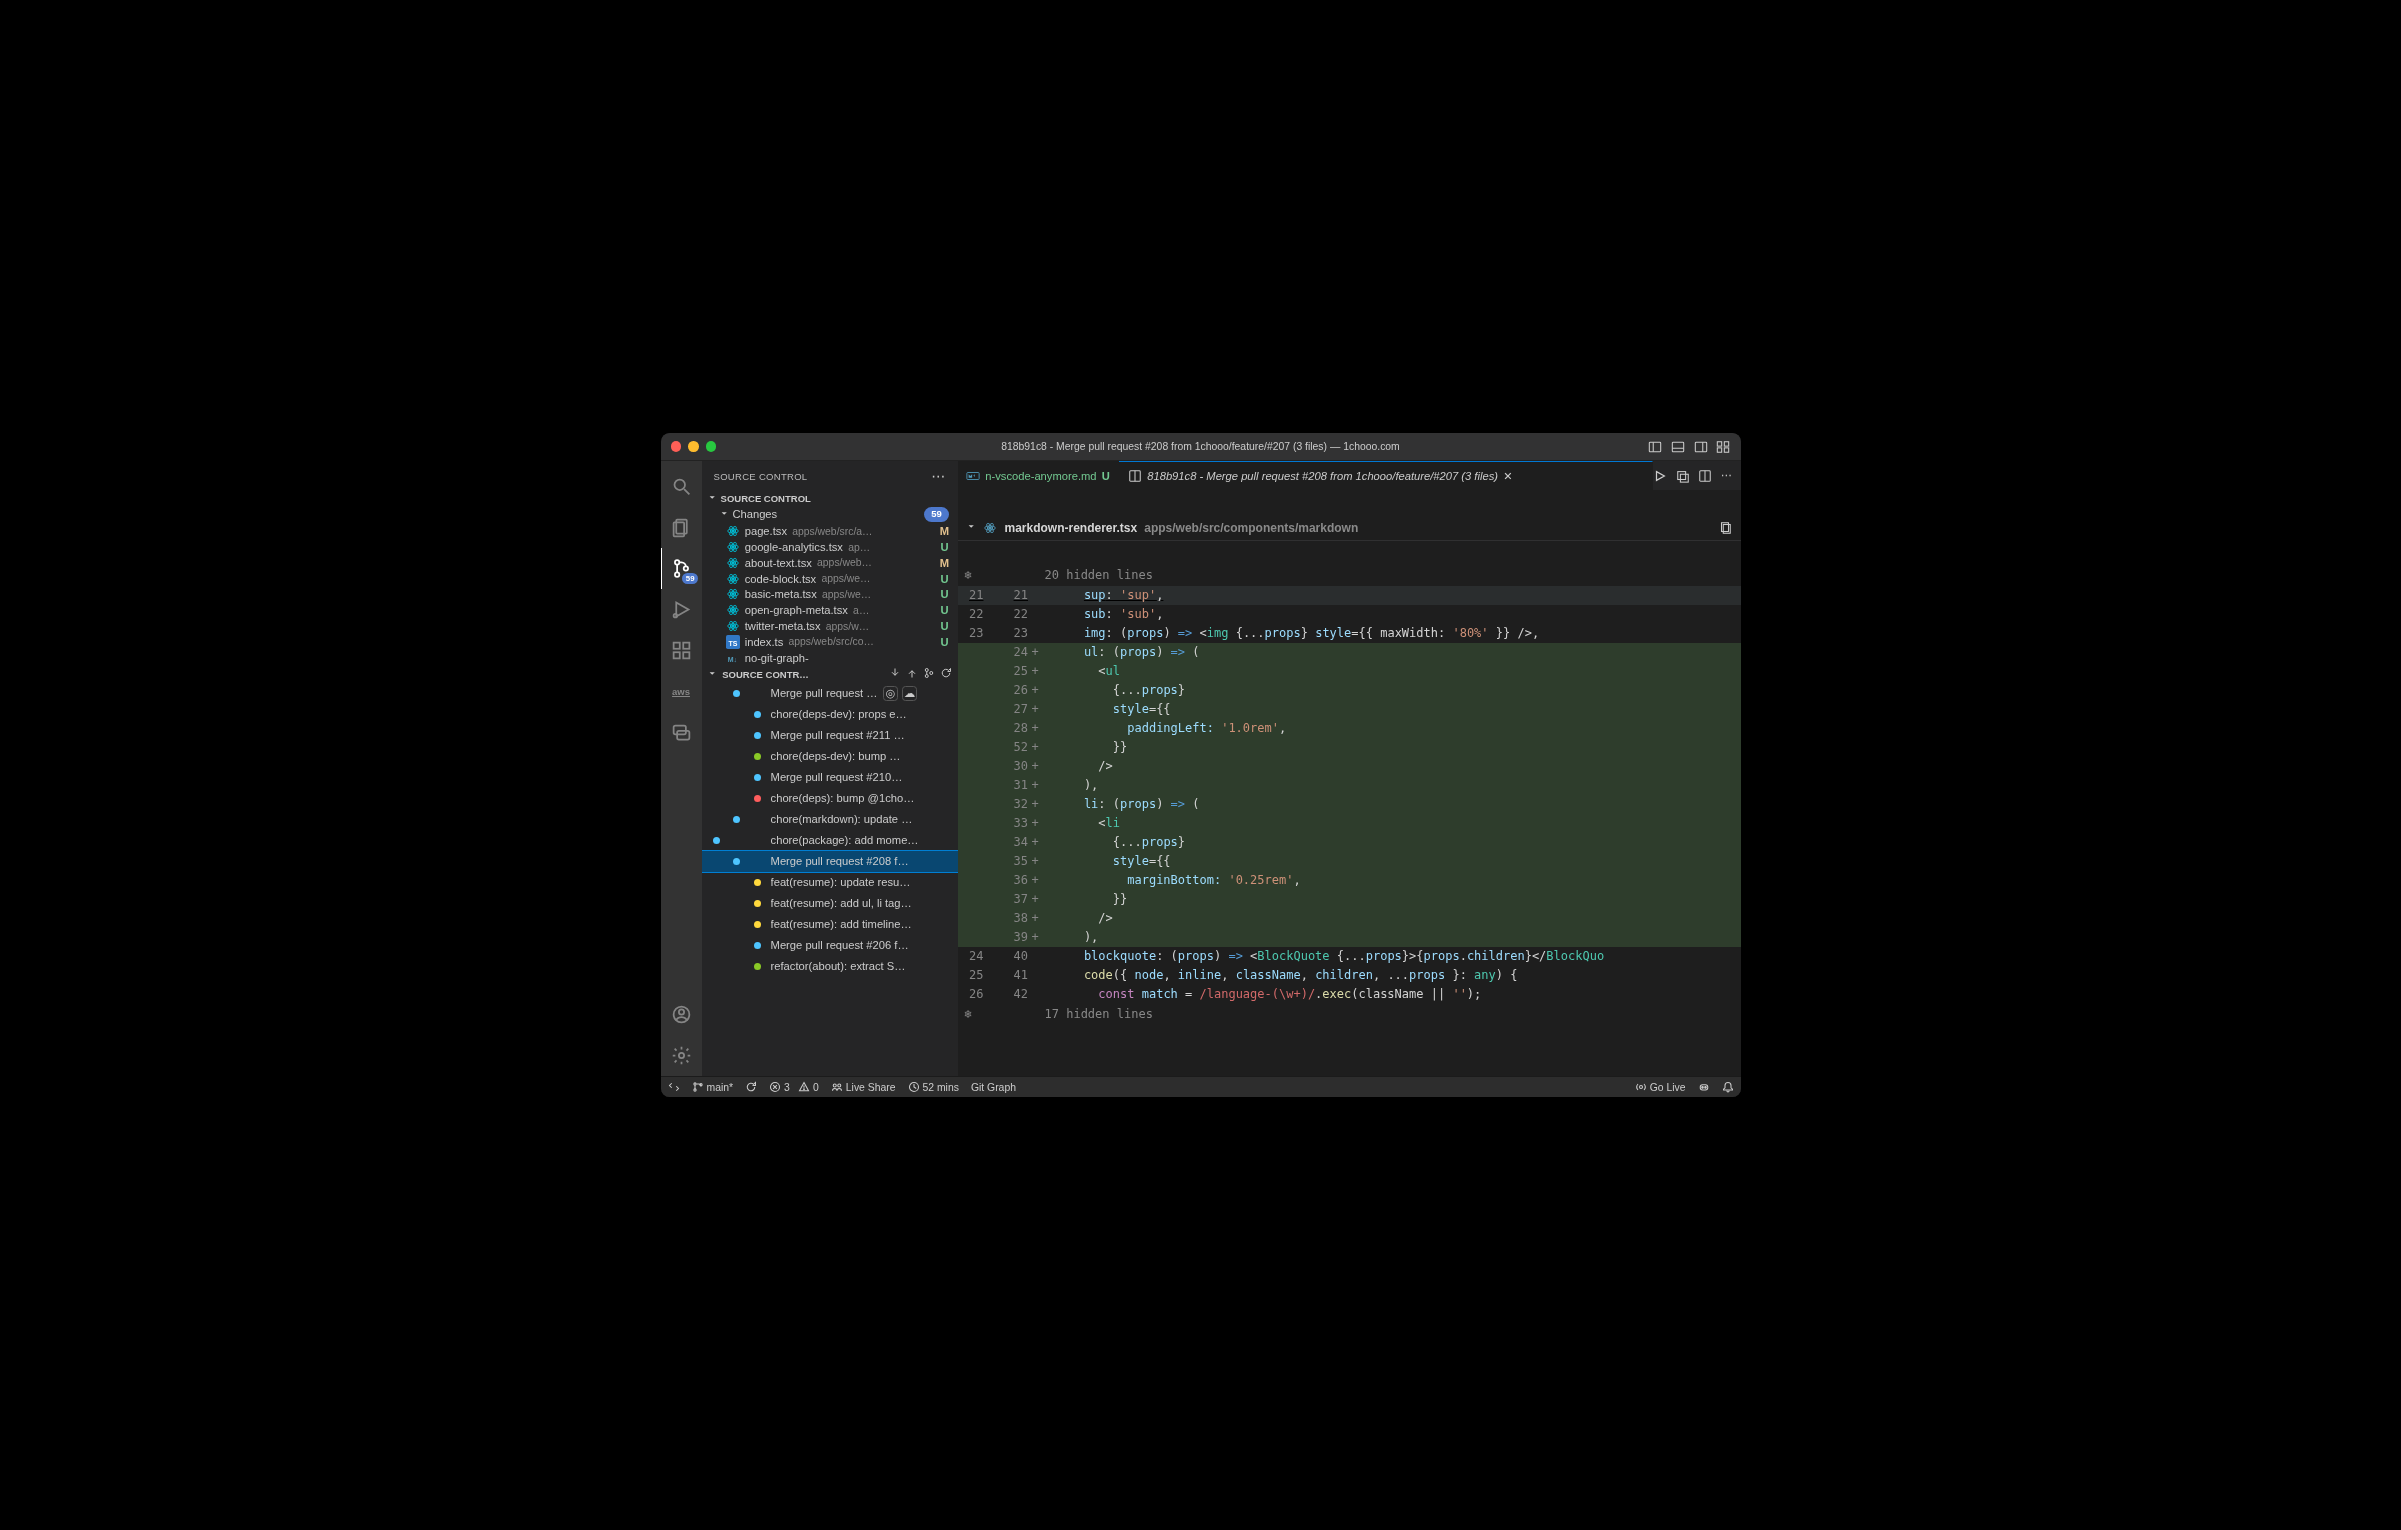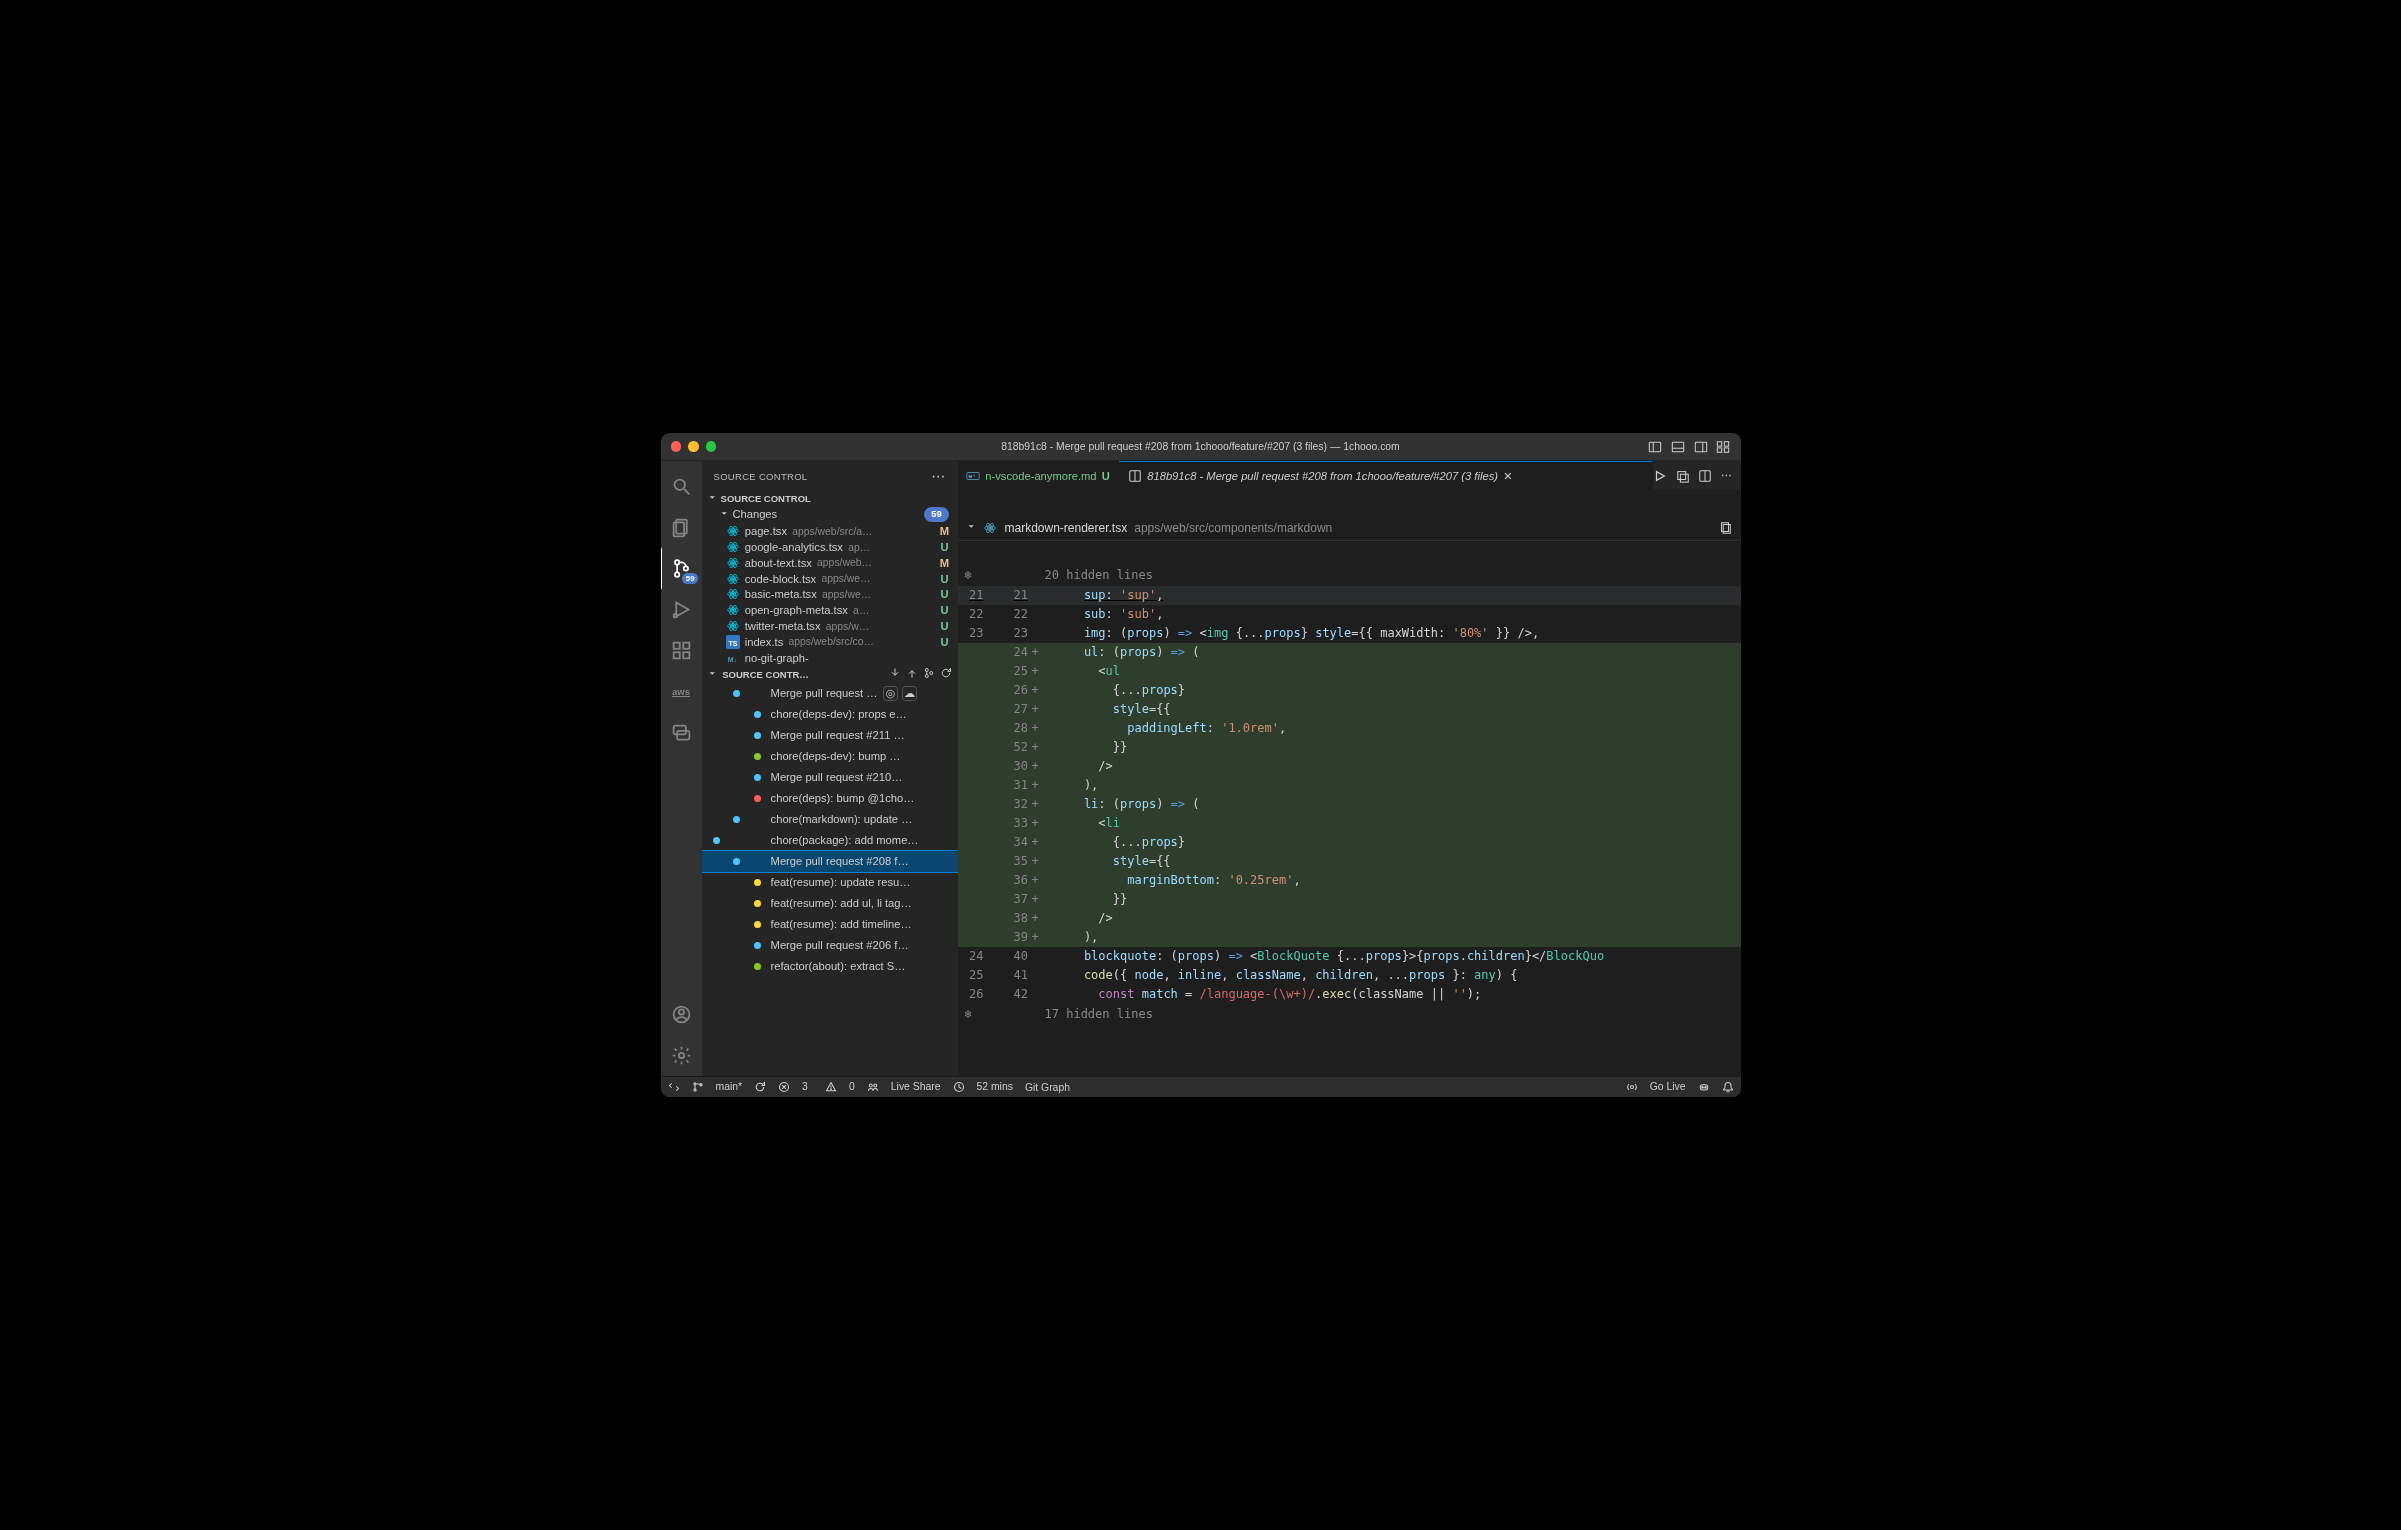--- a/index.html
+++ b/index.html
@@ -134,21 +134,21 @@
   max-width: 483px; overflow: hidden;
 }
 .tab.first { background: #1e1e1e; }
 .tab .badge-U { color: #73c991; font-weight: 600; }
 .tab.active { border-top: 0.9px solid #0078d4; }
 .tab.italic .tlabel { font-style: italic; }
 .tabs .tabbar-icons { margin-left: auto; display: flex; align-items: center; gap: 8.6px; padding-right: 8.6px; color: #ccc; }
 .tabs .close { color: #ccc; cursor: pointer; }
 .breadcrumb {
   height: 26px; display: flex; align-items: center; gap: 7px; padding: 0 8.6px;
-  color: #ccc; font-size: 12px; border-bottom: 0.9px solid #303031;
+  color: #ccc; font-size: 12px; border-bottom: 0.9px solid #303031; font-weight: bold;
 }
 .breadcrumb .bicon { color: #519aba; }
 .breadcrumb .bpath { color: #8a8a8a; }
 .breadcrumb .right { margin-left: auto; color: #ccc; }
 
 .diff { flex: 1; overflow: hidden; font-family: Menlo, Consolas, monospace; font-size: 12px; line-height: 19px; }
 .fold {
   display: flex; align-items: center; gap: 10.4px; padding: 0.9px 8.6px 0.9px 7px; color: #888;
   background: #1e1e1e; height: 21px;
 }
@@ -173,21 +173,21 @@
 .tok-prop { color: #9cdcfe; }
 .tok-type { color: #4ec9b0; }
 .tok-re  { color: #d16969; }
 .tok-var { color: #9cdcfe; }
 .tok-param { color: #9cdcfe; }
 
 .status-bar {
   height: 21px; background: #2d2d2d; border-top: 0.9px solid #1b1b1b;
   display: flex; align-items: center; padding: 0 7px; gap: 12px; color: #ccc; font-size: 10.4px;
 }
-.status-bar .item { display: flex; gap: 12px; cursor: pointer; }
+.status-bar .item { display: flex; align-items: center; gap: 3px; cursor: pointer; }
 .status-bar .right { margin-left: auto; display: flex; gap: 12px; align-items: center; }
 .status-bar svg { width: 12px; height: 12px; }
 
 .icon { display: inline-flex; }
 </style>
 </head>
 <body>
 
 <div class="window">
 

